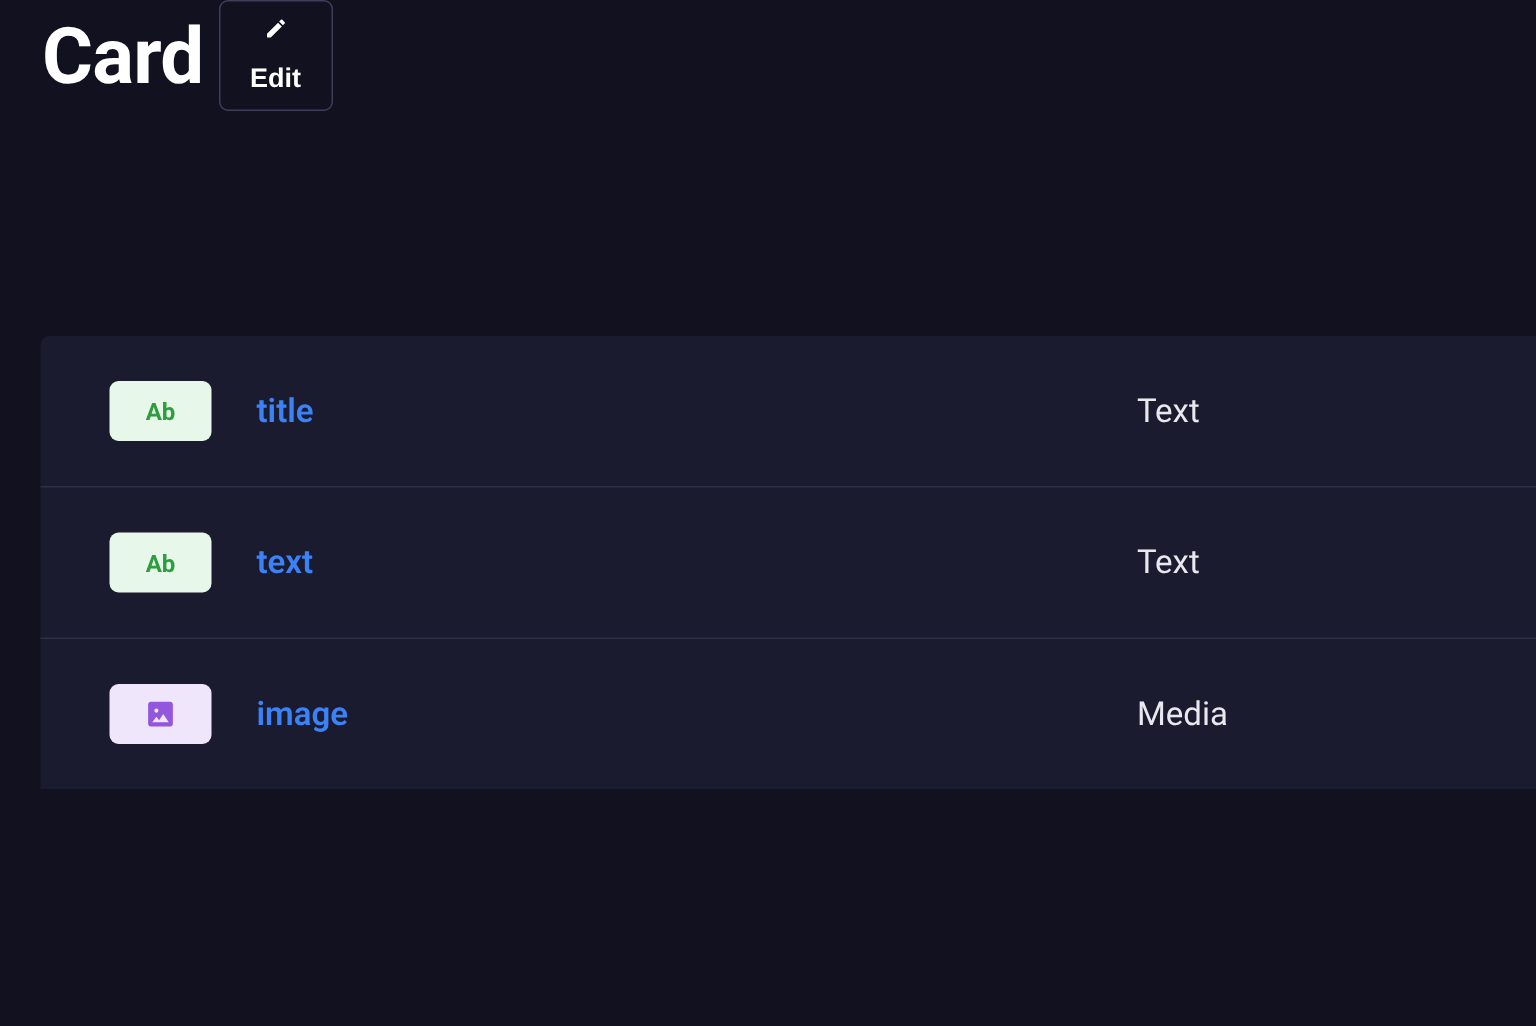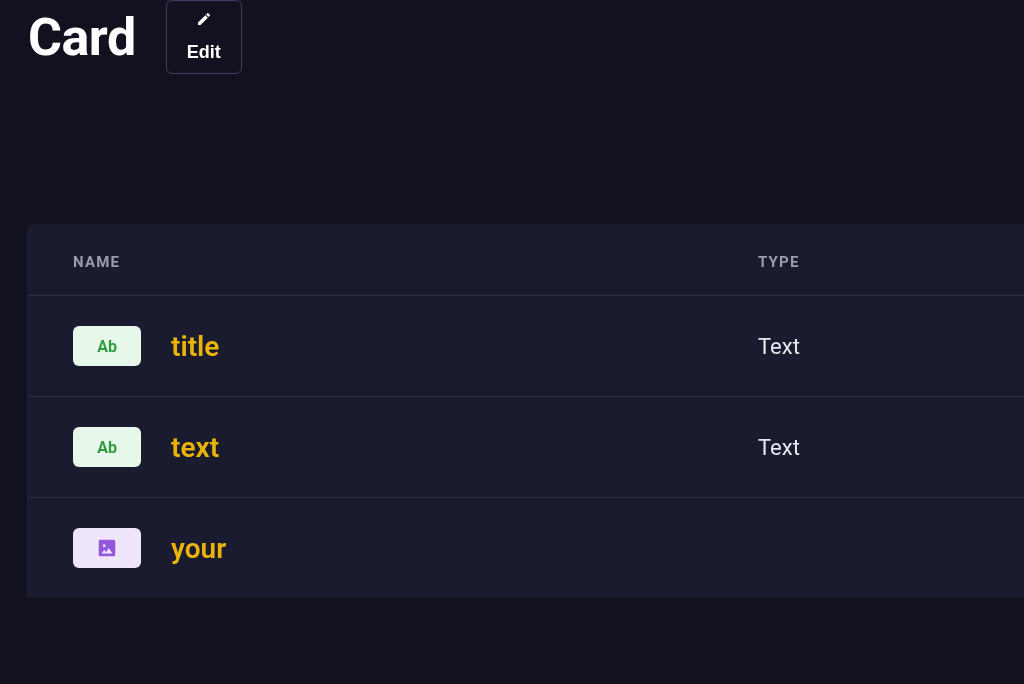--- a/index.html
+++ b/index.html
@@ -14,21 +14,21 @@
       width: 1024px;
       height: 684px;
       overflow: hidden;
     }
     .header {
       padding: 0px 28px 0 28px;
     }
     .title-row {
       display: flex;
       align-items: center;
-      gap: 30px;
+      gap: 10px;
     }
     .page-title {
       font-size: 52px;
       font-weight: 700;
       color: #ffffff;
       letter-spacing: -0.5px;
     }
     .edit-button {
       display: flex;
       align-items: center;
@@ -104,23 +104,23 @@
     }
     .badge-media {
       background: #efe6fb;
     }
     .badge-media svg {
       width: 22px;
       height: 22px;
       fill: #9357de;
     }
     .field-name {
-      font-size: 28px;
+      font-size: 22px;
       font-weight: 600;
-      color: #eab308;
+      color: #3b82f6;
     }
     .field-type {
       font-size: 22px;
       font-weight: 400;
       color: #e8e8ef;
     }
     .name-cell {
       flex: 0 0 685px;
       display: flex;
       align-items: center;
@@ -140,28 +140,20 @@
         <svg viewBox="0 0 24 24">
             <path d="M3 17.25V21h3.75L17.81 9.94l-3.75-3.75L3 17.25zM20.71 7.04c.39-.39.39-1.02 0-1.41l-2.34-2.34a.9959.9959 0 0 0-1.41 0l-1.83 1.83 3.75 3.75 1.83-1.83z"></path>
           </svg>
       </span>
       <span>Edit</span>
     </button>
   </div>
 </div>
 
 <div class="table-panel">
-  <div class="table-header">
-    <div class="col-name">
-      <span class="header-label">NAME</span>
-    </div>
-    <div class="col-type">
-      <span class="header-label">TYPE</span>
-    </div>
-  </div>
 
   <div class="table-row">
     <div class="name-cell">
       <div class="field-badge badge-text">Ab</div>
       <span class="field-name">title</span>
     </div>
     <div class="type-cell">
       <span class="field-type">Text</span>
     </div>
   </div>
@@ -176,16 +168,19 @@
     </div>
   </div>
 
   <div class="table-row">
     <div class="name-cell">
       <div class="field-badge badge-media">
         <svg viewBox="0 0 24 24">
             <path d="M19 3H5c-1.1 0-2 .9-2 2v14c0 1.1.9 2 2 2h14c1.1 0 2-.9 2-2V5c0-1.1-.9-2-2-2zM9 8c.83 0 1.5.67 1.5 1.5S9.83 11 9 11s-1.5-.67-1.5-1.5S8.17 8 9 8zm9 10H6l3-4 2 2.5L14 12l4 6z"></path>
           </svg>
       </div>
-      <span class="field-name">your</span>
+      <span class="field-name">image</span>
+    </div>
+    <div class="type-cell">
+      <span class="field-type">Media</span>
     </div>
   </div>
 </div>
 
 </body></html>

